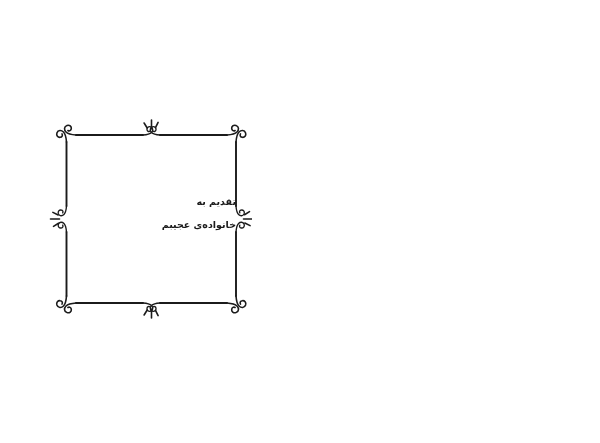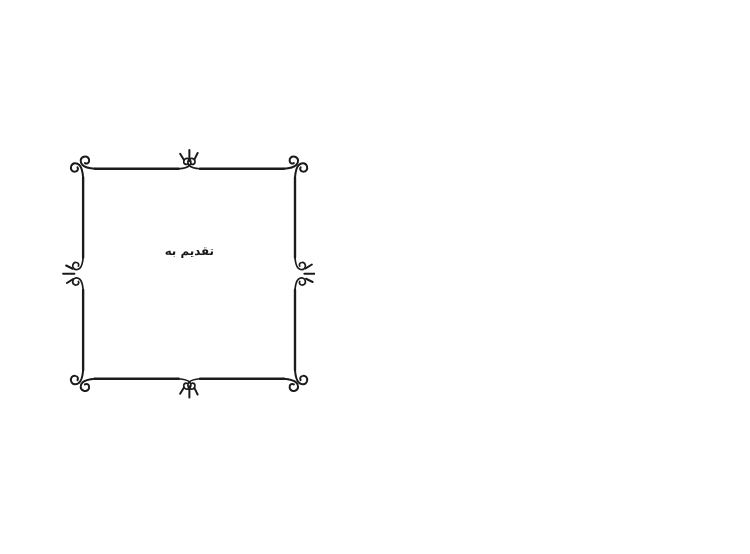--- a/index.html
+++ b/index.html
@@ -23,21 +23,20 @@
     position: absolute;
     left: 44px;
     top: 114px;
     width: 208px;
     height: 208px;
   }
   .ded-line {
     position: absolute;
     left: 67px;
     width: 169px;
-    text-align: center;
     color: #1a1a1a;
     font-weight: bold;
     font-size: 9.5px;
     line-height: 1.2;
     letter-spacing: 0.2px;
   }
   .ded-line1 { top: 196px; }
   .ded-line2 { top: 219px; }
 </style>
 </head>
@@ -83,14 +82,15 @@
 
       <use href="#sprout" transform="translate(151.5,134)"></use>
       <use href="#sprout" transform="translate(151.5,304) scale(1,-1)"></use>
       <use href="#sprout" transform="translate(64.5,219) rotate(-90)"></use>
       <use href="#sprout" transform="translate(238.5,219) rotate(90)"></use>
     </g>
   </svg>
 
   <div class="ded-line ded-line1" dir="rtl">تقدیم به</div>
 
+  <div class="ded-line ded-line2" dir="rtl">خانواده‌ی عجیبم</div>
 
 </div>
 
 </body></html>

